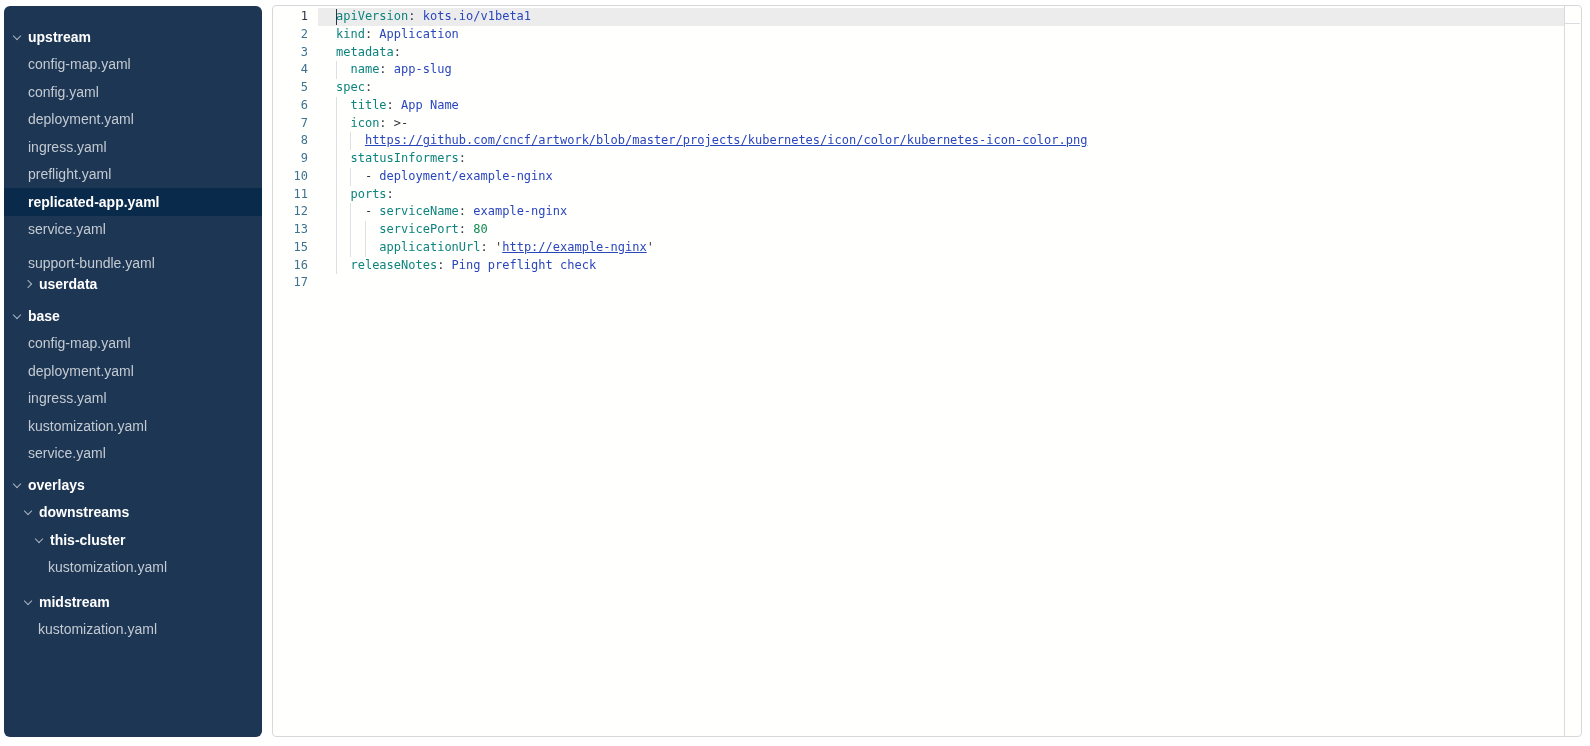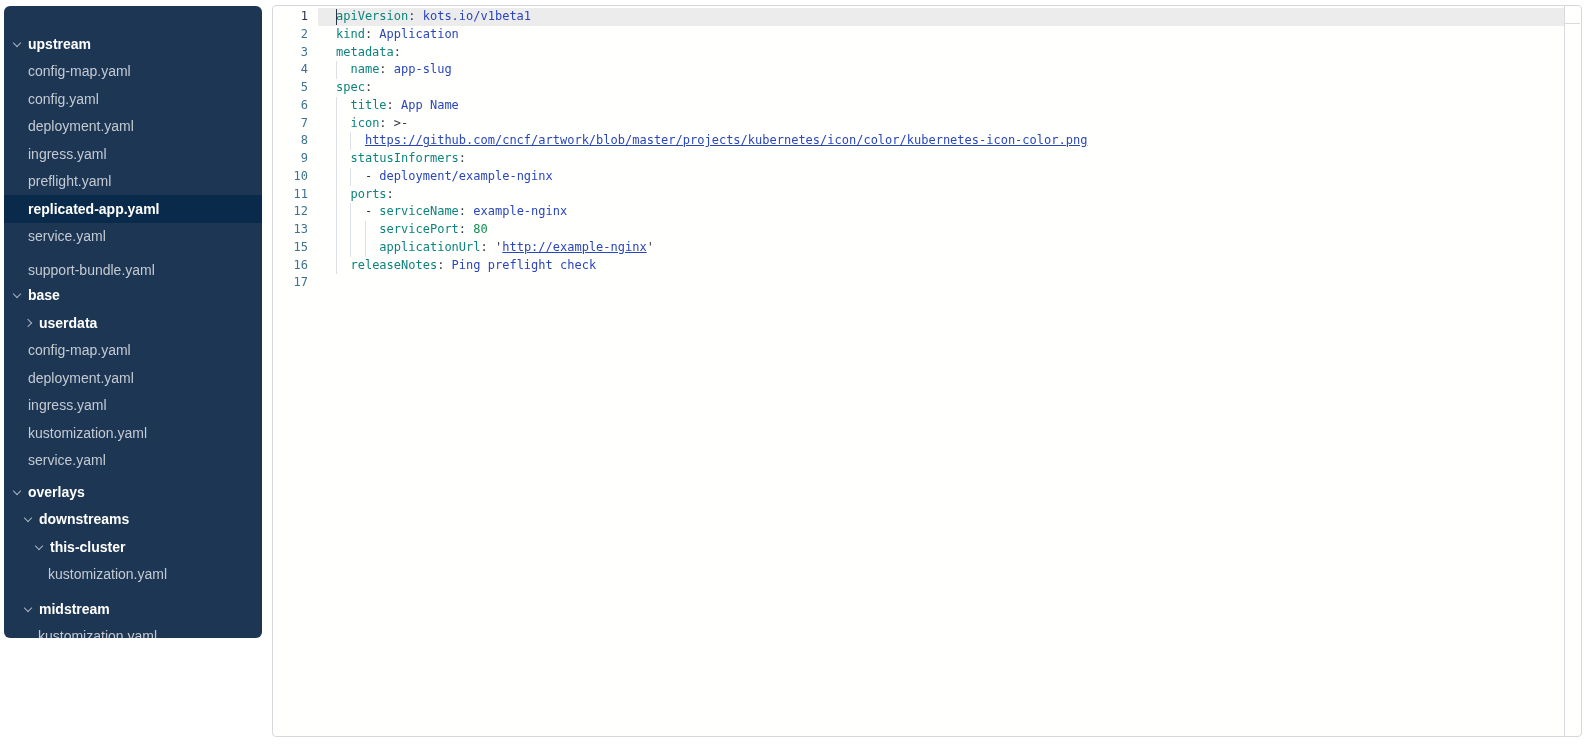--- a/index.html
+++ b/index.html
@@ -1,22 +1,22 @@
 <!DOCTYPE html>
 <html><head>
 <meta charset="utf-8">
 <style>
   * { box-sizing: border-box; margin: 0; padding: 0; }
   html, body { width: 1590px; height: 746px; background: #ffffff; overflow: hidden; }
   body { font-family: "Liberation Sans", sans-serif; position: relative; }
 
   
   .sidebar {
-    position: absolute; left: 4px; top: 6px; width: 258px; height: 632px;
-    background: #1d3654; border-radius: 6px; padding-top: 24px; overflow: hidden;
+    position: absolute; left: 4px; top: 6px; width: 258px; height: 731px;
+    background: #1d3654; border-radius: 6px; padding-top: 17px; overflow: hidden;
   }
   .srow {
     height: 27.5px; display: flex; align-items: center;
     font-size: 14px; color: #c3cad2; cursor: pointer; white-space: nowrap;
   }
   .srow.folder { color: #ffffff; font-weight: 700; }
   .srow.sel { background: #0a2a4b; color: #ffffff; font-weight: 700; }
   .chev {
     display: inline-block; width: 6px; height: 6px; flex: 0 0 auto;
     border-right: 1.6px solid #a9b5c1; border-bottom: 1.6px solid #a9b5c1;
@@ -78,27 +78,27 @@
     </div>
     <div class="srow sel" style="padding-left: 24px;">
       <span>replicated-app.yaml</span>
     </div>
     <div class="srow" style="padding-left: 24px;">
       <span>service.yaml</span>
     </div>
     <div class="srow" style="padding-left: 24px; align-items: flex-end;">
       <span>support-bundle.yaml</span>
     </div>
-    <div class="srow folder" style="padding-left: 10px; margin-top: 4px;">
-      <span class="chev down"></span>
-      <span>base</span>
-    </div>
     <div class="srow folder" style="padding-left: 21px;">
       <span class="chev right"></span>
       <span>userdata</span>
+    </div>
+    <div class="srow folder" style="padding-left: 10px; margin-top: 4px;">
+      <span class="chev down"></span>
+      <span>base</span>
     </div>
     <div class="srow" style="padding-left: 24px;">
       <span>config-map.yaml</span>
     </div>
     <div class="srow" style="padding-left: 24px;">
       <span>deployment.yaml</span>
     </div>
     <div class="srow" style="padding-left: 24px;">
       <span>ingress.yaml</span>
     </div>

